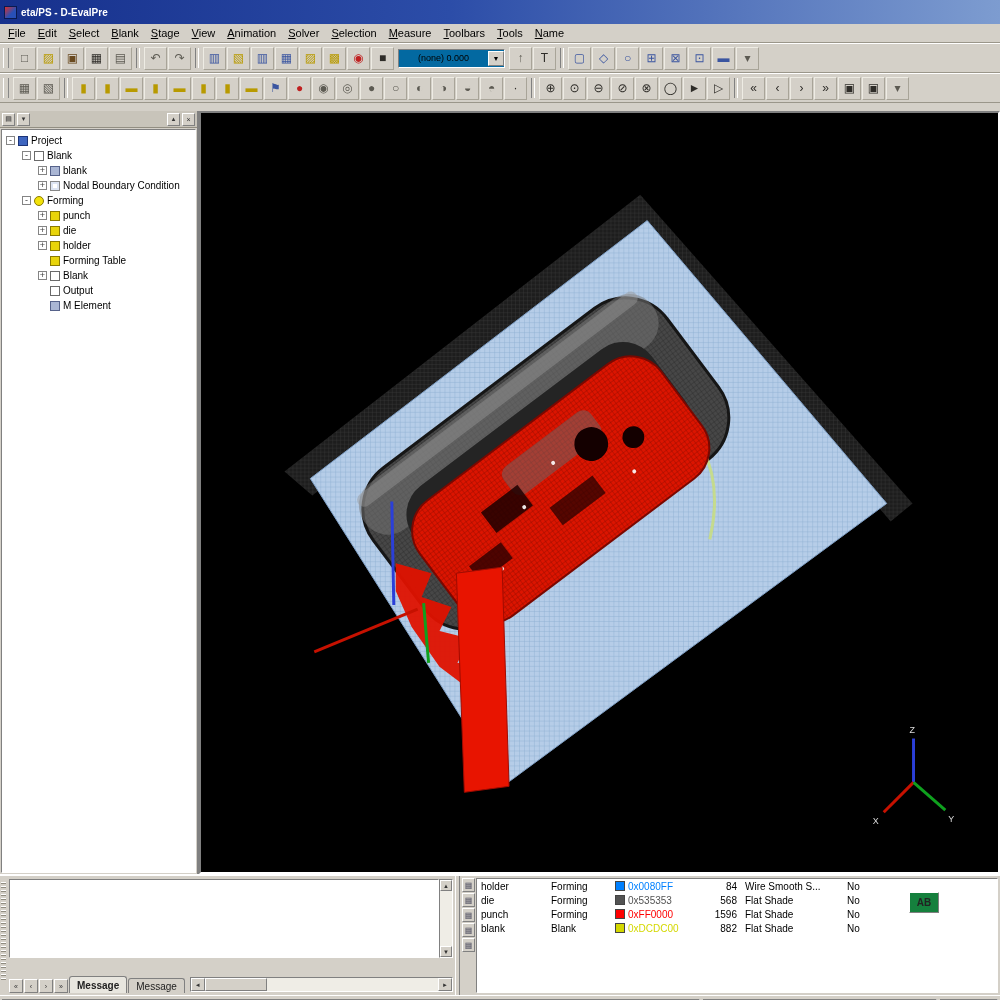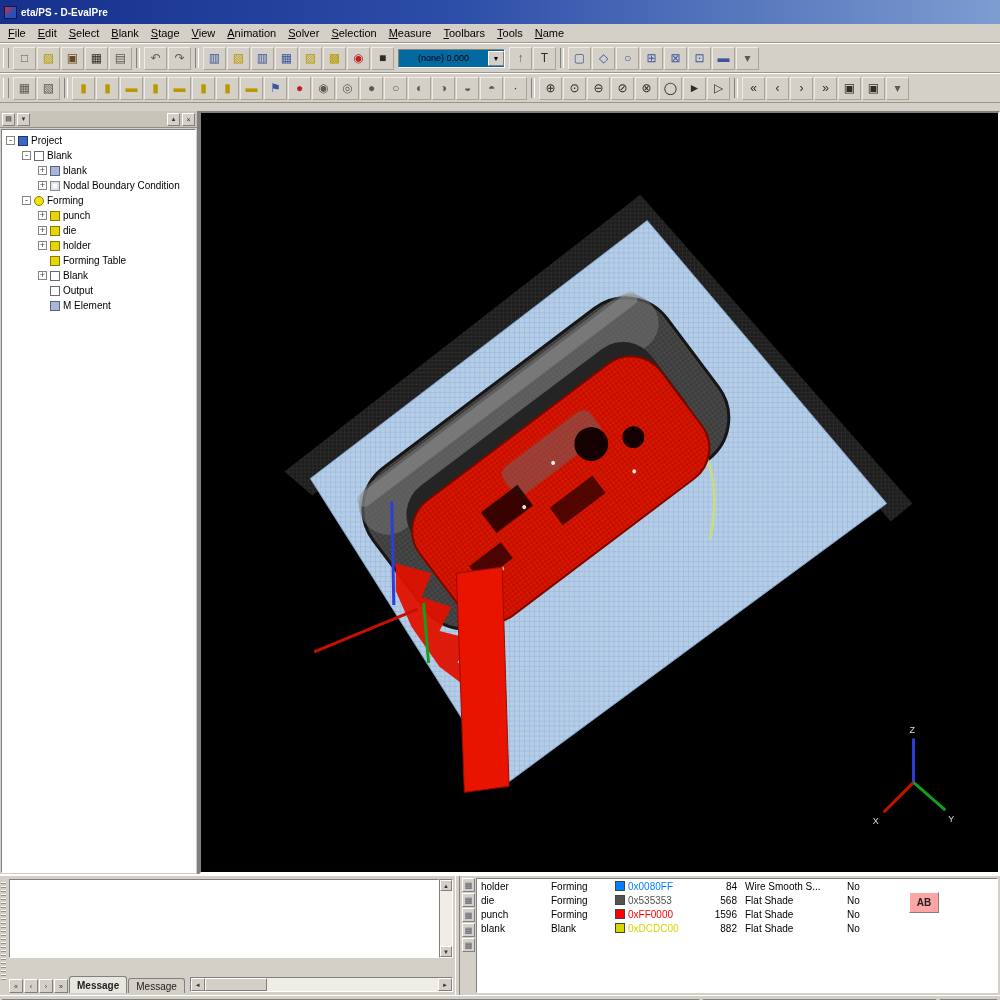--- a/index.html
+++ b/index.html
@@ -89,21 +89,21 @@
   .thead{display:flex;height:16px;}
   .th{background:#d4d0c8;border:1px solid;border-color:#fff #808080 #808080 #fff;font-size:10px;
       display:flex;align-items:center;padding:0 3px;box-sizing:border-box;overflow:hidden;white-space:nowrap;}
   .trow{display:flex;height:14px;font-size:10px;align-items:center;}
   .td{padding:0 4px;display:flex;align-items:center;gap:3px;overflow:hidden;white-space:nowrap;box-sizing:border-box;}
   .c1{width:70px}.c2{width:64px}.c3{width:86px}.c4{width:44px}.c5{width:102px}.c6{width:46px}.c7{flex:1}
   .c4{justify-content:flex-end;}
   .swatch{width:8px;height:8px;border:1px solid #444;flex:none;}
   .ab-btn{position:absolute;left:432px;top:13px;width:28px;height:19px;font-size:10px;font-weight:bold;
           display:flex;align-items:center;justify-content:center;border:1px solid;
-          border-color:#fff #808080 #808080 #fff;background:#fca5a5;color:#222;}
+          border-color:#fff #808080 #808080 #fff;background:#15803d;color:#222;}
 
   
   .statusbar{height:24px;display:flex;gap:3px;padding:3px 2px 2px 2px;box-sizing:border-box;
              border-top:1px solid #ffffff;background:#d4d0c8;font-size:10px;}
   .sbcell{border:1px solid;border-color:#808080 #fff #fff #808080;display:flex;align-items:center;padding:0 4px;}
   .sb-left{width:688px;}
   .sb-mid{flex:1;}
   .sb-right{width:48px;}
 </style>
 </head>

